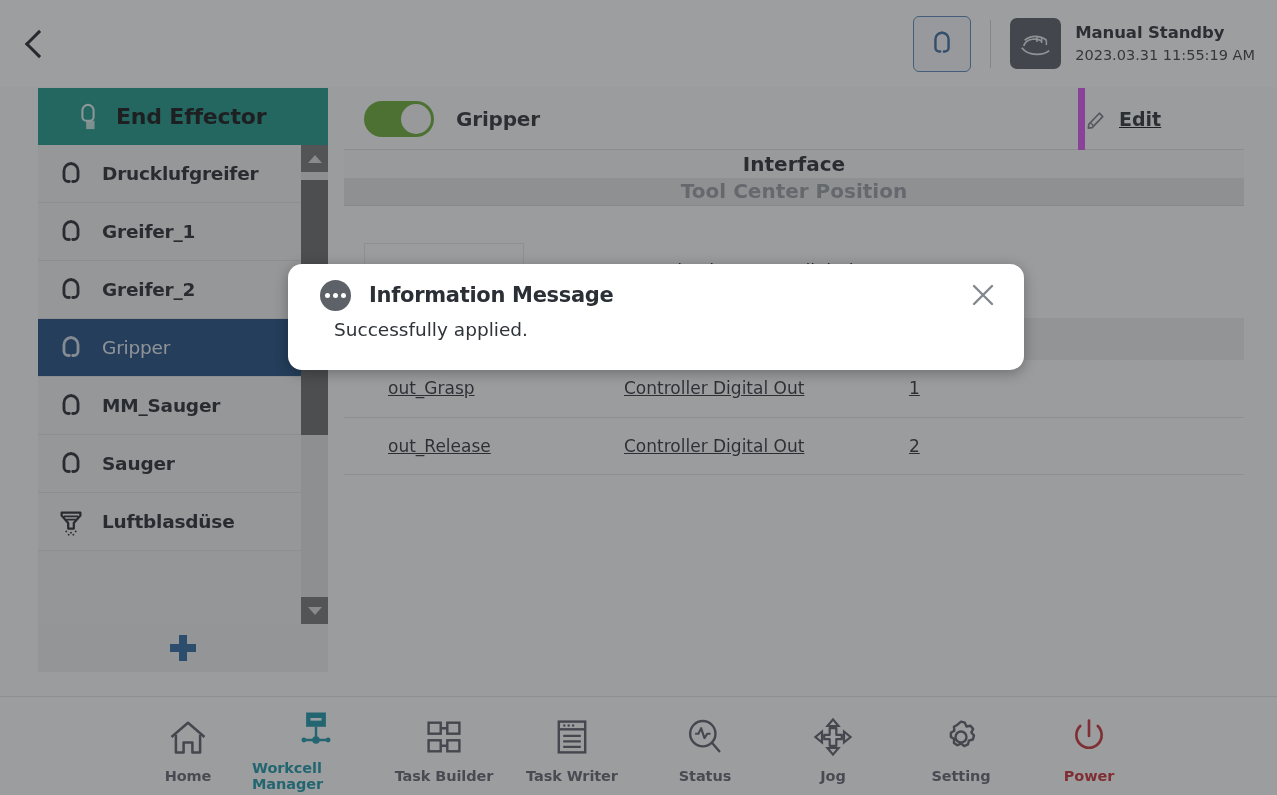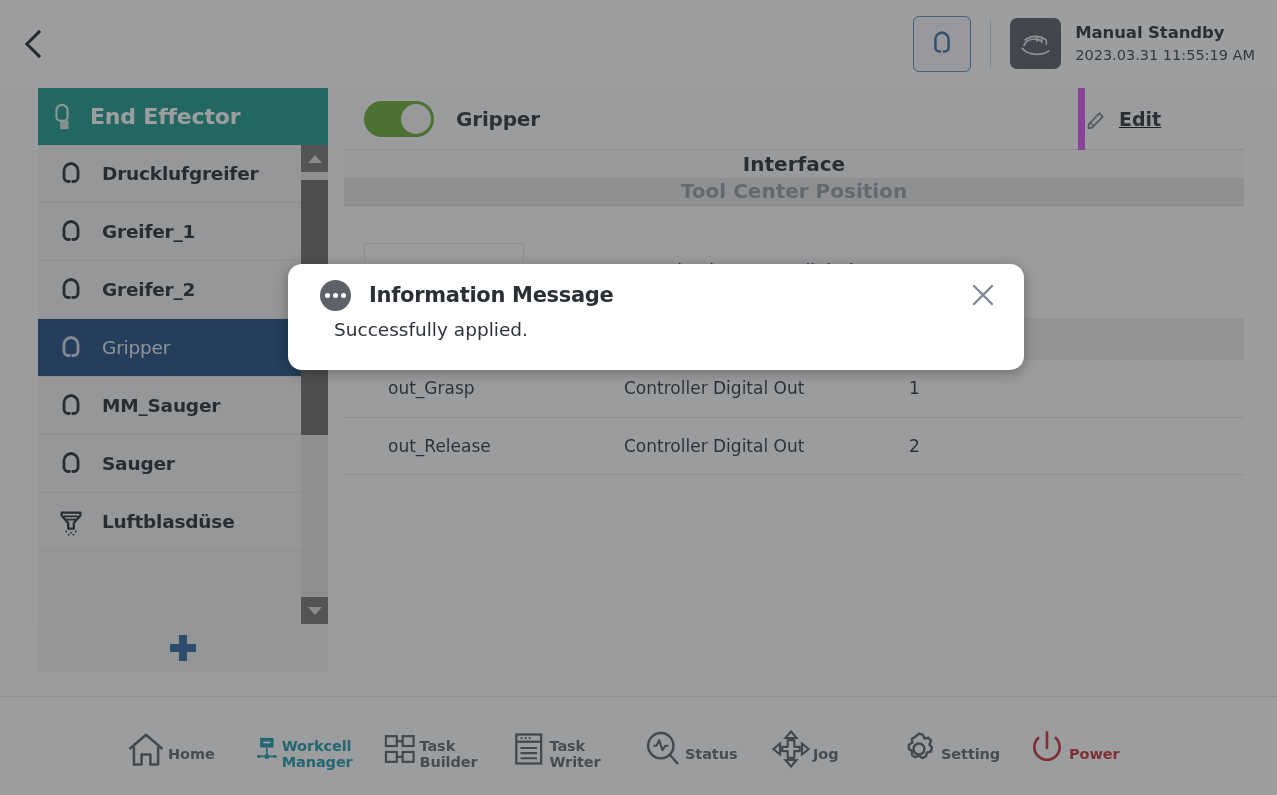--- a/index.html
+++ b/index.html
@@ -65,22 +65,22 @@
     font-size: 14.5px; color: #2c3238; line-height: 20px; margin-top: 2px;
   }
 
   
   .sidebar {
     position: absolute; left: 38px; top: 88px; width: 290px;
     background: #f2f2f2;
   }
   .sidebar-header {
     height: 57px; background: #0c8f7e;
-    display: flex; align-items: center; padding-left: 10px;
-    color: #ffffff;
+    display: flex; align-items: center; padding-left: 36px;
+    color: #000000;
   }
   .sidebar-header .sh-label {
     font-size: 22px; font-weight: bold; margin-left: 14px; letter-spacing: -0.2px;
   }
   .list-wrap {
     position: relative; height: 479px; overflow: hidden; background: #eeeeee;
   }
   .ee-item {
     height: 58px; display: flex; align-items: center;
     padding-left: 18px; border-bottom: 1px solid #dedede;
@@ -178,36 +178,37 @@
   }
 
   table.io-table { width: 100%; border-collapse: collapse; margin-top: 12px; }
   table.io-table thead th {
     height: 42px; background: #ebebeb; font-size: 16px; color: #3c4148;
     font-weight: bold; text-align: left;
   }
   table.io-table tbody td {
     height: 57px; font-size: 17px; color: #1d2228;
     border-bottom: 1px solid #e0e0e0;
+    text-decoration: underline;
   }
   .col-name { width: 280px; padding-left: 44px; }
   .col-type { width: 285px; }
   .col-val  { width: 200px; }
 
   
   .bottomnav {
     position: absolute; left: 0; bottom: 0; width: 1277px; height: 99px;
     background: #fcfcfc; border-top: 1px solid #e0e0e0;
     display: flex; align-items: center;
   }
   .nav-group { display: flex; }
   .nav-group.right { margin-left: auto; }
   .nav-item {
-    width: 128px; display: flex; flex-direction: row; align-items: center;
-    cursor: pointer; padding-top: 6px;
+    width: 128px; display: flex; flex-direction: column; align-items: center;
+    justify-content: center; cursor: pointer; padding-top: 6px;
   }
   .nav-item .nav-label {
     margin-top: 9px; font-size: 14.5px; font-weight: bold; color: #555b63;
     letter-spacing: -0.1px;
   }
   .nav-item.active .nav-label { color: #0b8fa0; }
   .nav-item.danger .nav-label { color: #c02026; }
   .nav-item .nav-ico { width: 44px; height: 44px; display: block; }
   .nav-spacer { width: 124px; }
 

